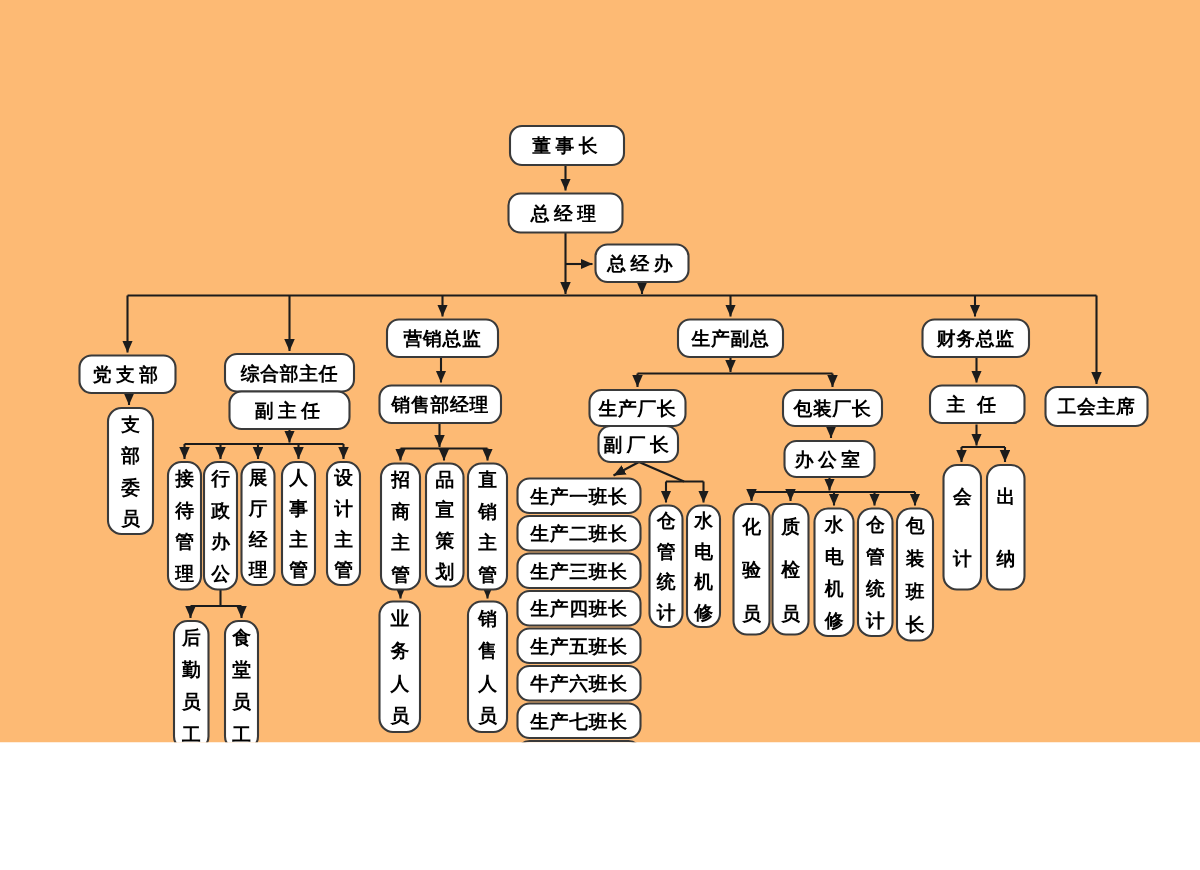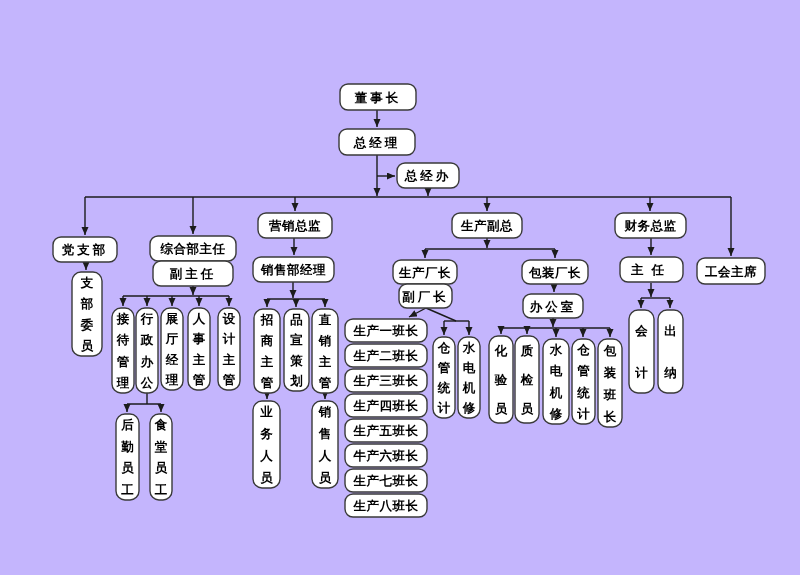--- a/index.html
+++ b/index.html
@@ -1,16 +1,16 @@
 <!DOCTYPE html>
 <html><head>
 <meta charset="utf-8">
 <style>
   html,body{margin:0;padding:0;background:#ffffff;}
-  .canvas{position:relative;width:800px;height:575px;background:#c4b5fd;overflow:hidden;}
+  .canvas{position:relative;width:800px;height:495px;background:#fdba74;overflow:hidden;}
   svg{display:block;}
   .box{fill:#ffffff;stroke:#3a3a3a;stroke-width:1.4;}
   .edge{fill:none;stroke:#1c1c1c;stroke-width:1.4;}
   .label{font-family:"DejaVu Sans",sans-serif;font-weight:bold;font-size:12.5px;fill:#000000;}
   .arrowfill{fill:#1c1c1c;}
 </style>
 </head>
 <body>
 
 <div class="canvas">

